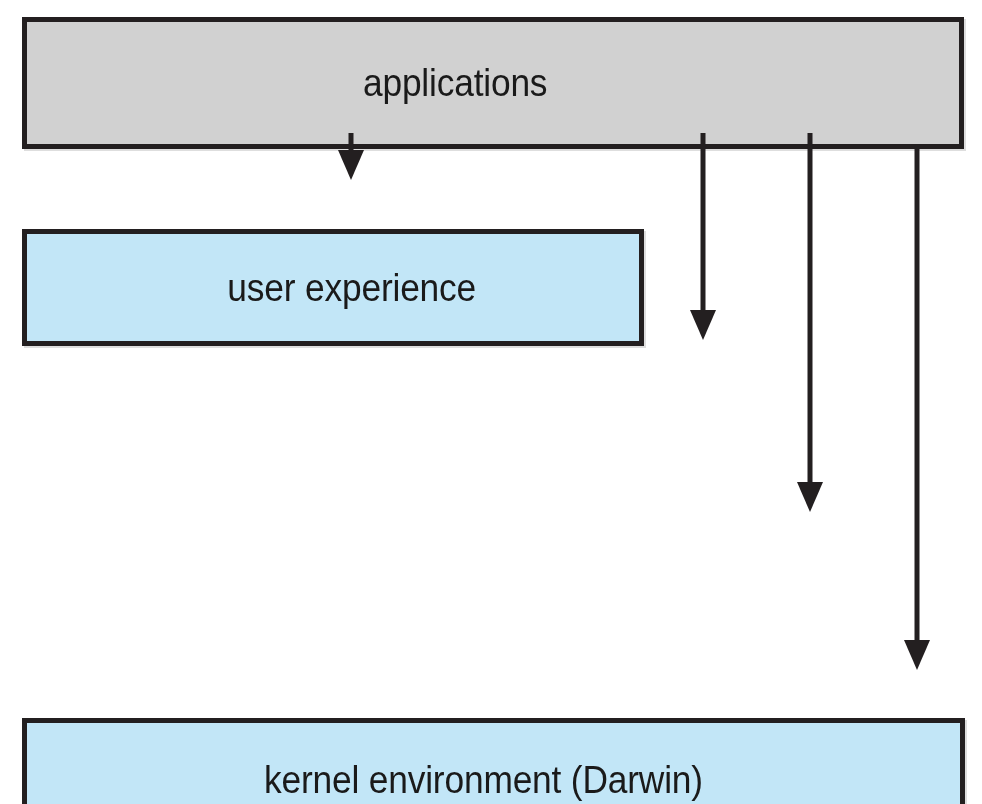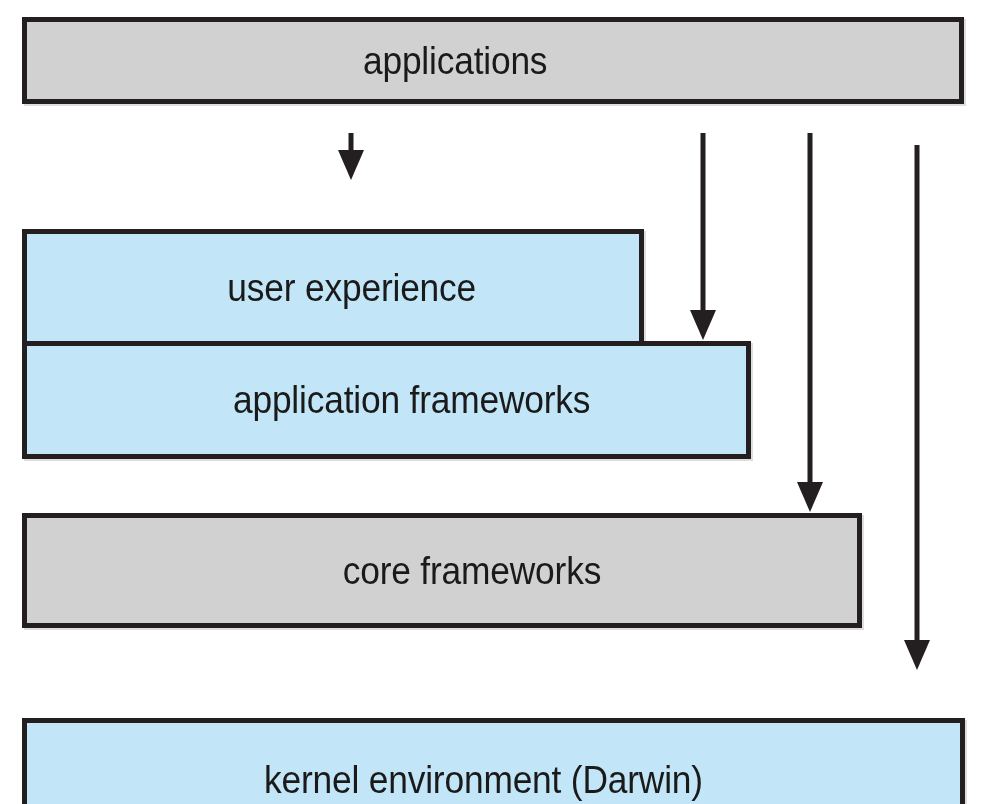--- a/index.html
+++ b/index.html
@@ -45,35 +45,29 @@
     width: 982px;
     height: 804px;
     pointer-events: none;
   }
 </style>
 </head>
 <body>
 
 <div id="diagram-root">
 
-  <div class="layer-box" id="box-0" style="left: 22px; top: 17px; width: 942px; height: 87px; background: rgb(209, 209, 209); border-color: rgb(35, 31, 32);">
+  <div class="layer-box" id="box-0" style="left: 22px; top: 17px; width: 942px; height: 132px; background: rgb(209, 209, 209); border-color: rgb(35, 31, 32);">
     <span class="layer-label" style="transform: translateX(-38px) scaleX(0.93);">applications</span>
   </div>
 
   <div class="layer-box" id="box-1" style="left: 22px; top: 181px; width: 622px; height: 117px; background: rgb(194, 230, 247); border-color: rgb(35, 31, 32); margin-top: 48px;">
     <span class="layer-label" style="transform: translateX(19px) scaleX(0.93);">user experience</span>
   </div>
 
-  <div class="layer-box" id="box-2" style="left: 22px; top: 341px; width: 729px; height: 118px; background: rgb(194, 230, 247); border-color: rgb(35, 31, 32);">
-    <span class="layer-label" style="transform: translateX(25.5px) scaleX(0.93);">application frameworks</span>
-  </div>
 
-  <div class="layer-box" id="box-3" style="left: 22px; top: 513px; width: 840px; height: 115px; background: rgb(209, 209, 209); border-color: rgb(35, 31, 32);">
-    <span class="layer-label" style="transform: translateX(30px) scaleX(0.93);">core frameworks</span>
-  </div>
 
   <div class="layer-box" id="box-4" style="left: 22px; top: 671px; width: 943px; height: 124px; background: rgb(194, 230, 247); border-color: rgb(35, 31, 32); margin-top: 47px;">
     <span class="layer-label" style="transform: translateX(-10.5px) scaleX(0.93);">kernel environment (Darwin)</span>
   </div>
 
   <svg class="arrow-layer" viewBox="0 0 982 804" width="982" height="804" xmlns="http://www.w3.org/2000/svg">
     <g id="arrow-group">
         <line x1="351" y1="133" x2="351" y2="154" stroke="#231f20" stroke-width="5"></line>
         <path d="M 338 150 L 364 150 L 351 180 Z" fill="#231f20"></path>
         <line x1="703" y1="133" x2="703" y2="314" stroke="#231f20" stroke-width="5"></line>

